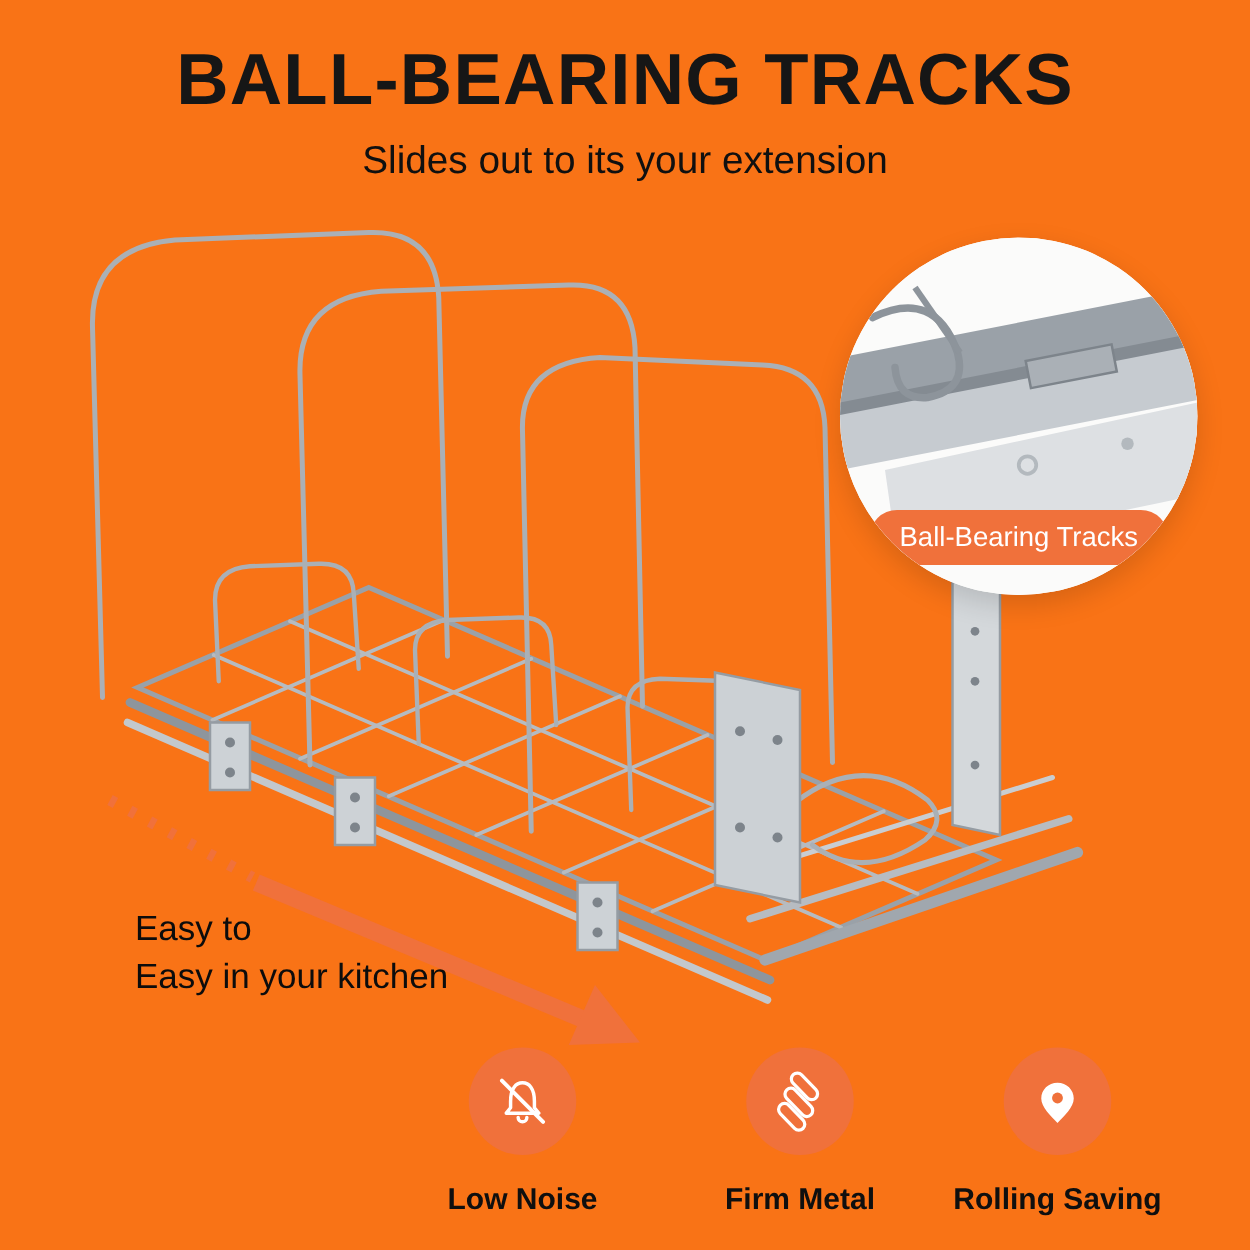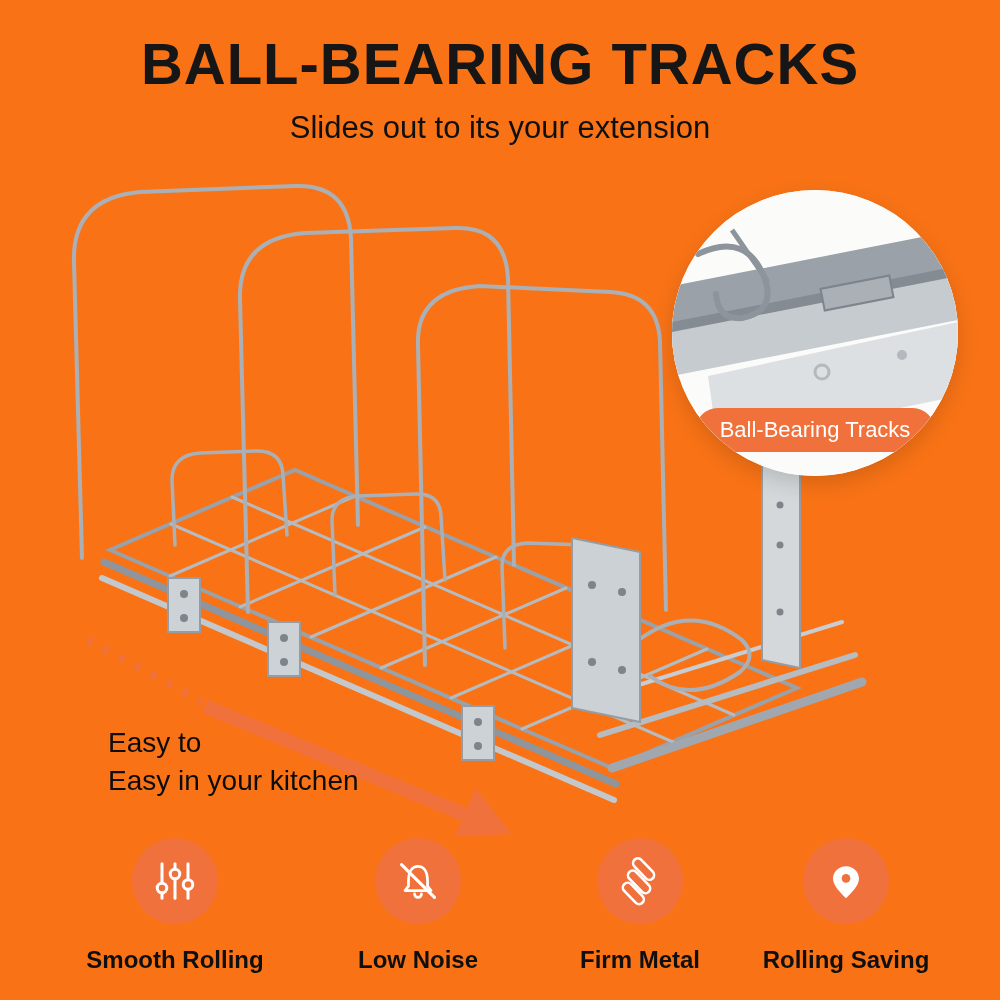--- a/index.html
+++ b/index.html
@@ -103,35 +103,20 @@
       <path d="M60 40 L96 92" stroke="#8d949b" stroke-width="5"></path>
     </svg>
     <div class="pill">Ball-Bearing Tracks</div>
   </div>
 
   <div class="easy-text">
     <div>Easy to</div>
     <div>Easy in your kitchen</div>
   </div>
 
-  <div class="feature f1">
-    <div class="feature-circle">
-      <svg width="52" height="52" viewBox="-30 -30 60 60">
-        <g stroke="#fff" stroke-width="3.5" fill="none" stroke-linecap="round">
-          <line x1="-15" y1="-20" x2="-15" y2="20"></line>
-            <line x1="0" y1="-20" x2="0" y2="20"></line>
-            <line x1="15" y1="-20" x2="15" y2="20"></line>
-          <circle cx="-15" cy="8" r="5.5" fill="#f0713b"></circle>
-            <circle cx="0" cy="-8" r="5.5" fill="#f0713b"></circle>
-            <circle cx="15" cy="4" r="5.5" fill="#f0713b"></circle>
-        </g>
-      </svg>
-    </div>
-    <div class="feature-label">Smooth Rolling</div>
-  </div>
 
   <div class="feature f3">
     <div class="feature-circle">
       <svg width="52" height="52" viewBox="-30 -30 60 60">
         <g transform="rotate(-44)" stroke="#fff" stroke-width="3" fill="none">
           <rect x="-21" y="-10" width="11" height="30" rx="5.5"></rect>
           <rect x="-7" y="-16" width="11" height="32" rx="5.5"></rect>
           <rect x="7" y="-22" width="11" height="30" rx="5.5"></rect>
         </g>
       </svg>

